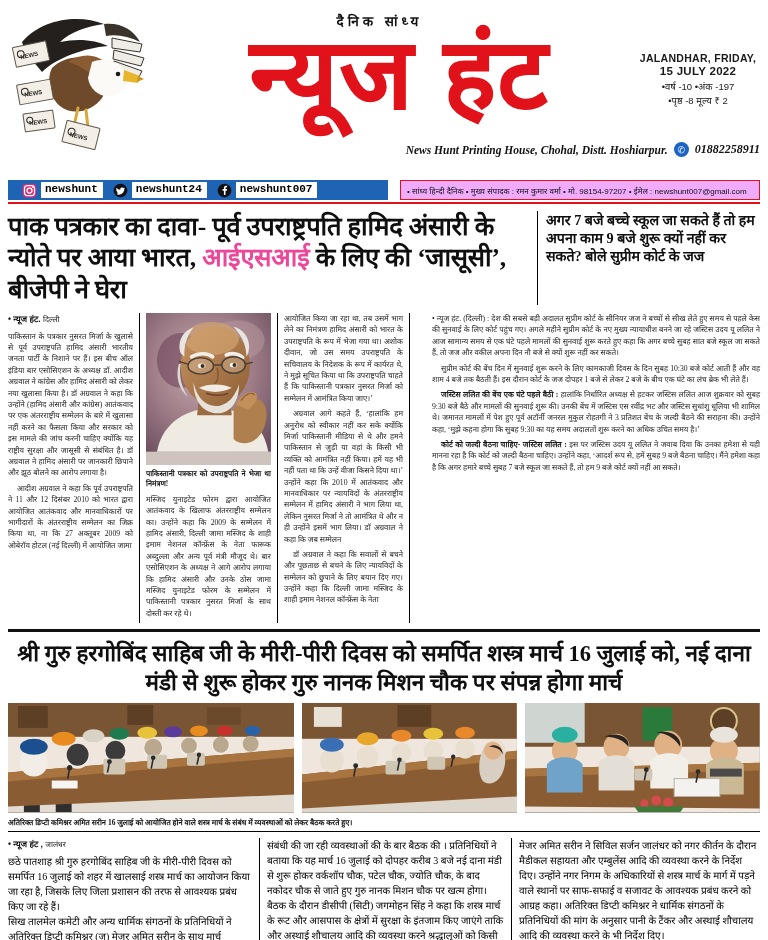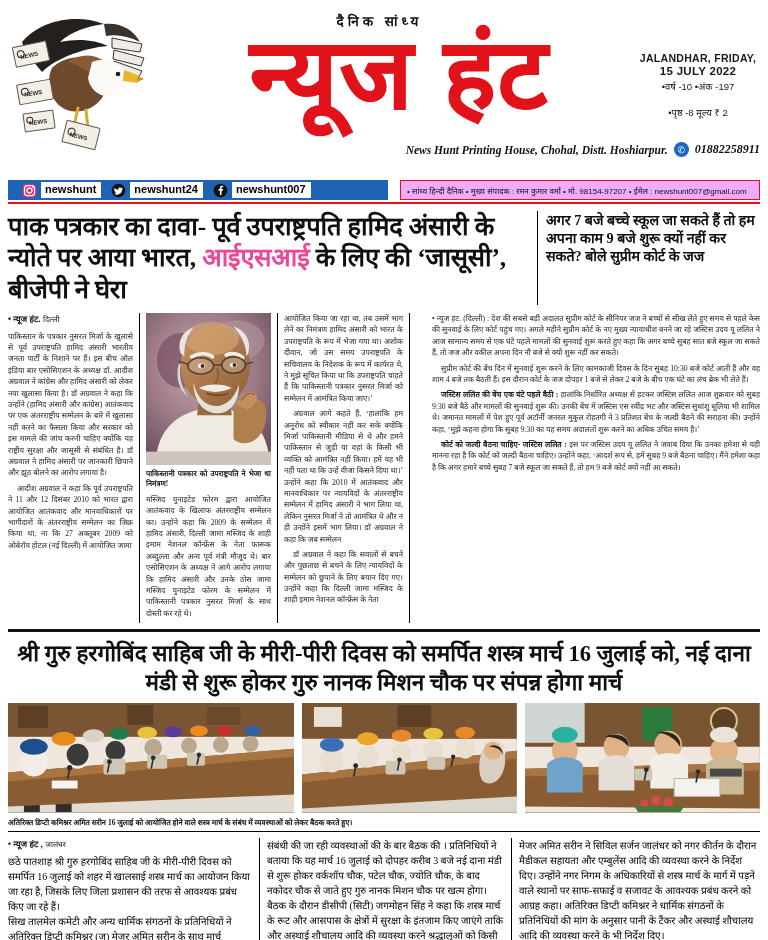--- a/index.html
+++ b/index.html
@@ -32,21 +32,21 @@
     -webkit-text-stroke: 1px #e1121a;
     white-space: nowrap;
   }
   .dateblock {
     width: 124px; flex: none; padding-top: 52px; text-align: center;
     font-family: "Liberation Sans", sans-serif; color: #1a1a1a;
   }
   .dateblock .city { font-size: 10.5px; font-weight: bold; letter-spacing: .3px; }
   .dateblock .dt   { font-size: 11.5px; font-weight: bold; letter-spacing: .3px; margin-top: 1px; }
   .dateblock .meta { font-size: 9.5px; margin-top: 3px; white-space: nowrap; }
-  .dateblock .meta2{ font-size: 9.5px; margin-top: 13px; white-space: nowrap; }
+  .dateblock .meta2{ font-size: 9.5px; margin-top: 1px; white-space: nowrap; }
 
   
   .imprint-row {
     position: absolute; right: 8px; top: 142px;
     display: flex; align-items: center; gap: 6px;
   }
   .imprint-text {
     font-family: "Liberation Serif", serif; font-style: italic;
     font-weight: bold; font-size: 11.5px; color: #111;
   }
@@ -66,21 +66,21 @@
     display: flex; align-items: stretch;
   }
   .social-left {
     width: 380px; background: #1f63b4; display: flex; align-items: center;
     position: relative;
   }
   .social-item { display: flex; align-items: center; gap: 4px; margin-left: 10px; }
   .social-item:first-child { margin-left: 14px; }
   .si-ico { width: 15px; height: 15px; flex: none; }
   .si-label {
-    background: #fff; color: #000; font-family: Liberation Sans, sans-serif;
+    background: #fff; color: #000; font-family: Liberation Mono, monospace;
     font-weight: bold; font-size: 11px; padding: 1px 5px 1px 4px; line-height: 1.25;
   }
   .social-gap { width: 12px; }
   .social-right {
     flex: 1; background: #f0abfc; border: 1.2px solid #e1121a;
     display: flex; align-items: center; padding-left: 6px;
   }
   .social-right .credit {
     font-family: "Liberation Sans", sans-serif; font-size: 8px; color: #111;
     white-space: nowrap;

